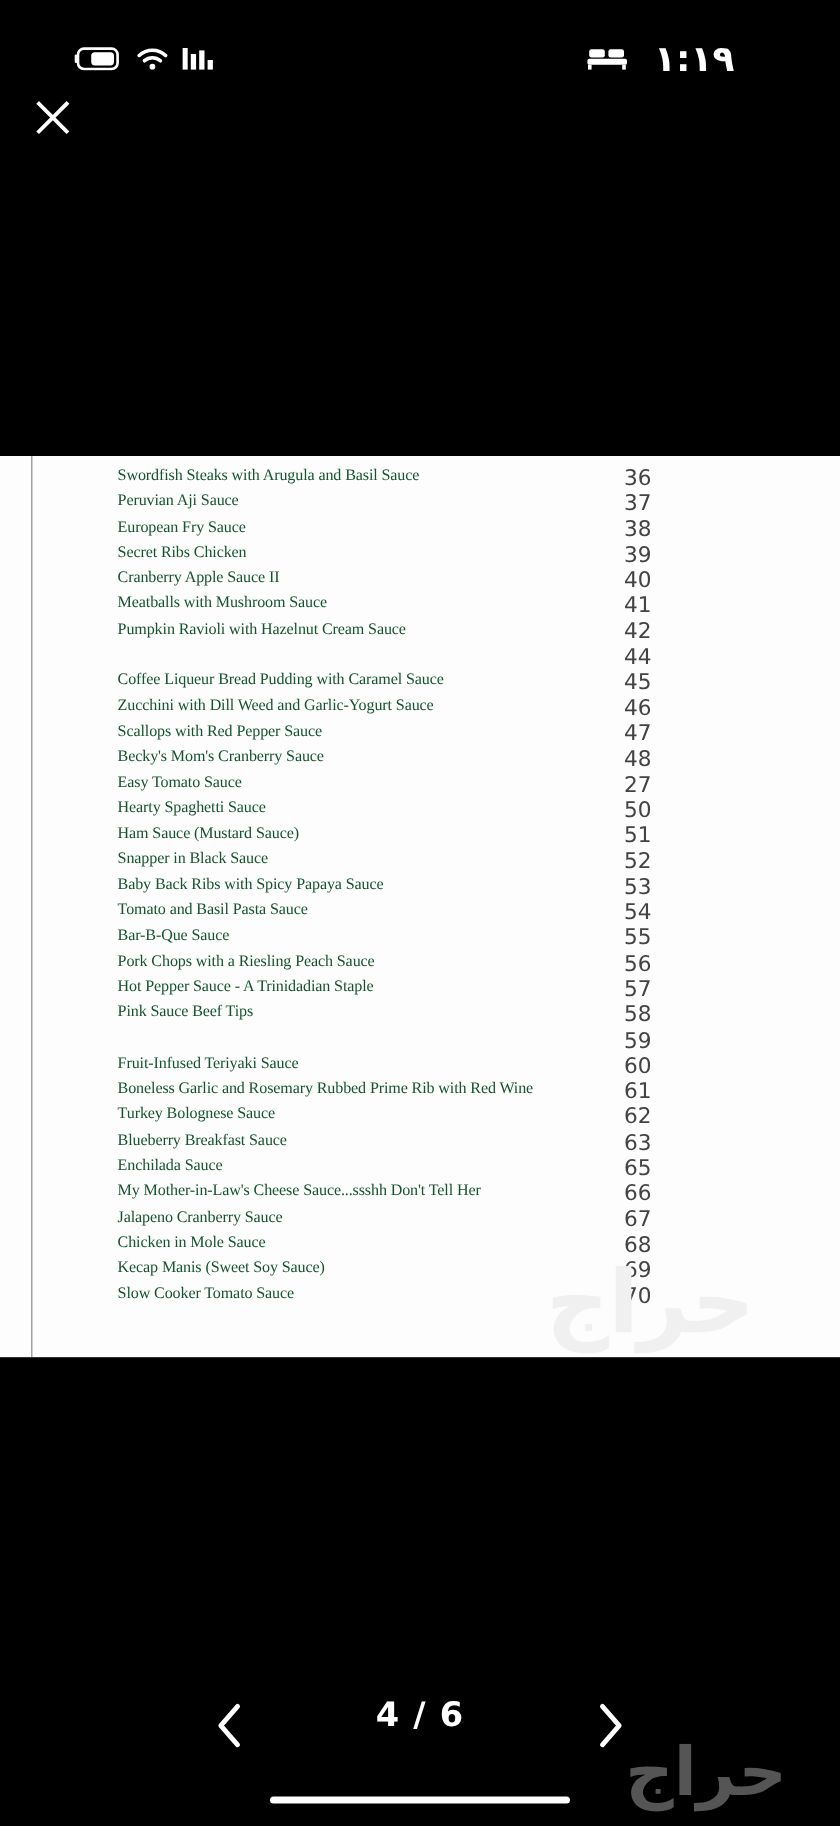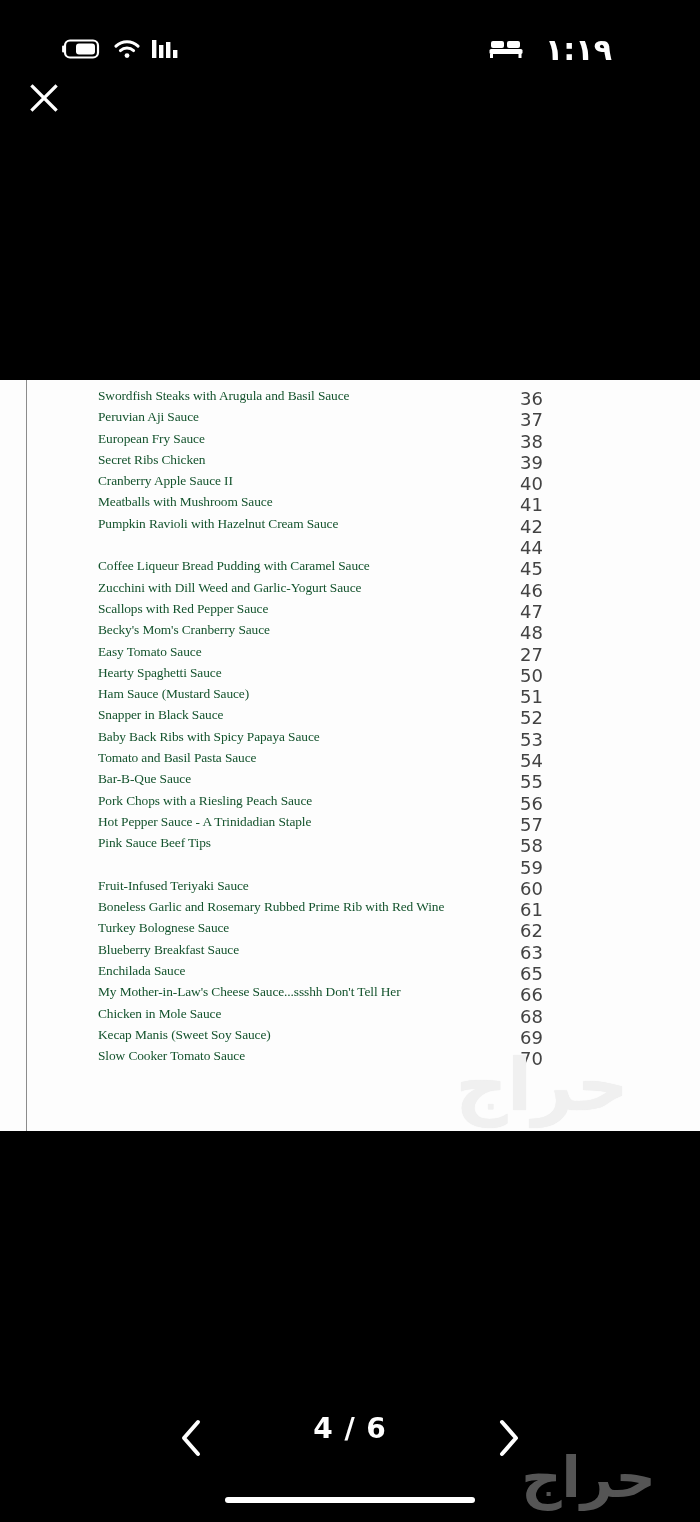--- a/index.html
+++ b/index.html
@@ -363,20 +363,24 @@
         </div>
         <div class="toc-row">
           <span class="toc-title">Enchilada Sauce</span>
           <span class="toc-num">65</span>
         </div>
         <div class="toc-row">
           <span class="toc-title">My Mother-in-Law's Cheese Sauce...ssshh Don't Tell Her</span>
           <span class="toc-num">66</span>
         </div>
         <div class="toc-row">
+          <span class="toc-title">Jalapeno Cranberry Sauce</span>
+          <span class="toc-num">67</span>
+        </div>
+        <div class="toc-row">
           <span class="toc-title">Chicken in Mole Sauce</span>
           <span class="toc-num">68</span>
         </div>
         <div class="toc-row">
           <span class="toc-title">Kecap Manis (Sweet Soy Sauce)</span>
           <span class="toc-num">69</span>
         </div>
         <div class="toc-row">
           <span class="toc-title">Slow Cooker Tomato Sauce</span>
           <span class="toc-num">70</span>

